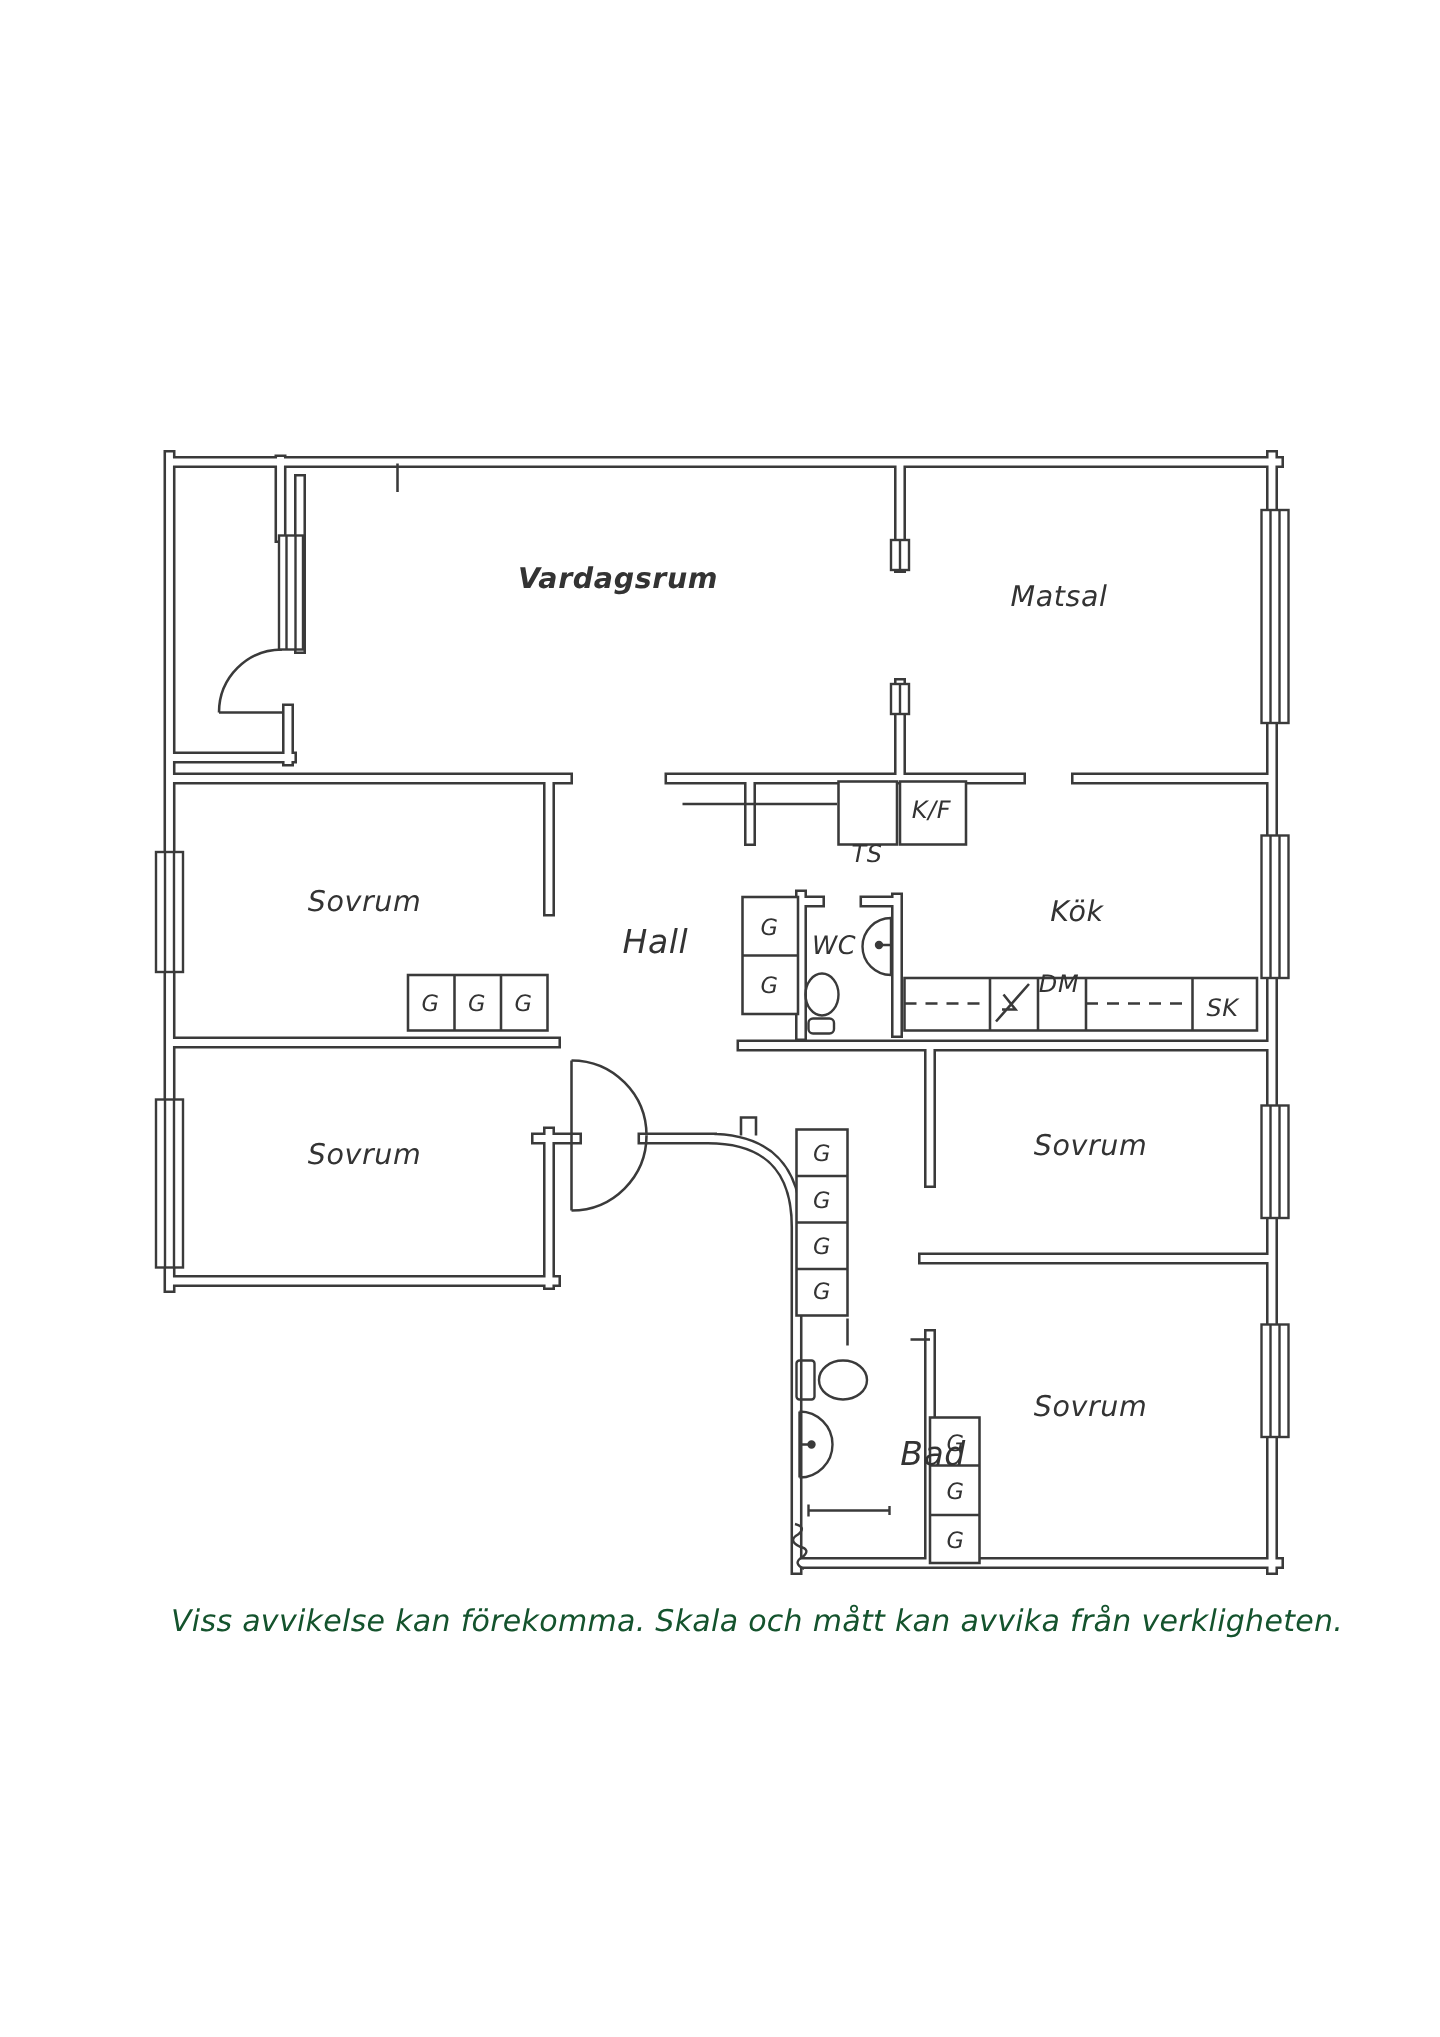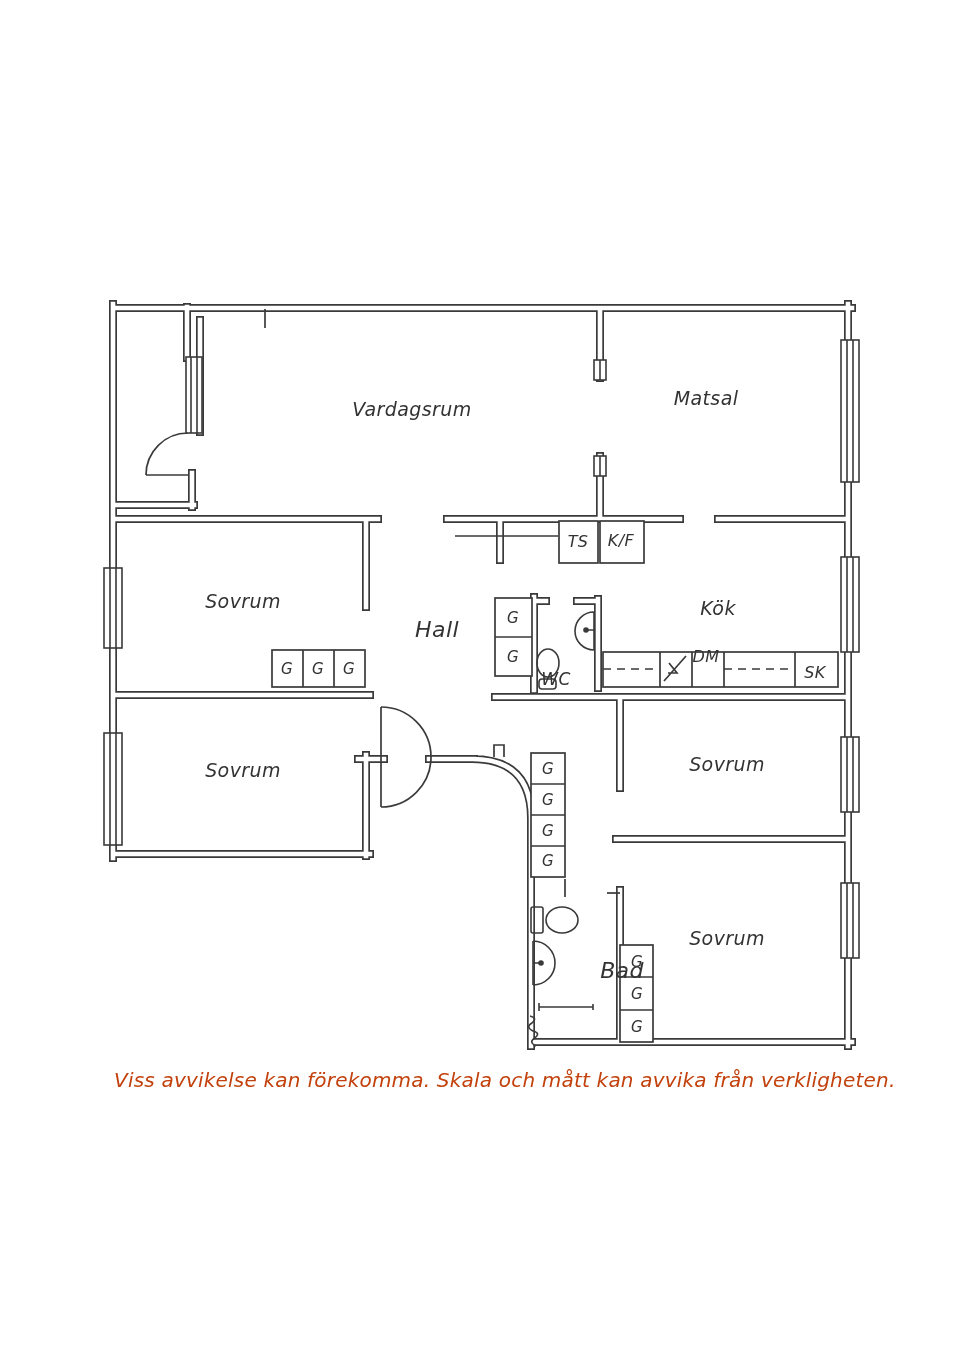--- a/index.html
+++ b/index.html
@@ -23,21 +23,21 @@
   .s19{font-size:19px;}
   .s18{font-size:22px;}
   .s17{font-size:17px;}
   .s16{font-size:16px;}
   .s15{font-size:15px;}
   .caption{
     position:absolute;
     left:114px;top:1068px;
     font-size:20px;
     font-style:italic;
-    color:#c2410c;
+    color:#14532d;
     letter-spacing:0.2px;
     white-space:nowrap;
     font-family:"DejaVu Sans",sans-serif;
   }
 </style>
 </head>
 <body>
 
 <div class="screen">
 
@@ -131,32 +131,32 @@
     <g stroke="#3a3a3a" stroke-width="1.6" fill="none">
       <rect x="531" y="907" width="12" height="26" rx="2"></rect>
       <ellipse cx="562" cy="920" rx="16" ry="13"></ellipse>
       <path d="M533,941 a21,21 0 0 1 0,44 M533,941 V985 M533,963 H540"></path>
       <circle cx="541" cy="963" r="2" fill="#3a3a3a"></circle>
       <path d="M539,1007 H593 M539,1003 V1011 M593,1004 V1010"></path>
       <path d="M530,1016 q8,2 2,7 q-7,4 1,8 q8,2 2,7 q-7,4 1,8"></path>
     </g>
   </svg>
 
-  <span class="lbl s19" style="left:412px;top:409px;">Vardagsrum</span>
+  <span class="lbl s19" style="left:412px;top:386px;font-weight:bold;">Vardagsrum</span>
   <span class="lbl s19" style="left:706px;top:398px;">Matsal</span>
   <span class="lbl s19" style="left:243px;top:601px;">Sovrum</span>
   <span class="lbl s19" style="left:243px;top:770px;">Sovrum</span>
   <span class="lbl s19" style="left:727px;top:764px;">Sovrum</span>
   <span class="lbl s19" style="left:727px;top:938px;">Sovrum</span>
   <span class="lbl s18" style="left:437px;top:629px;">Hall</span>
   <span class="lbl s19" style="left:718px;top:608px;">Kök</span>
-  <span class="lbl s17" style="left:556px;top:631px;margin-top:48px;">WC</span>
+  <span class="lbl s17" style="left:556px;top:631px;">WC</span>
   <span class="lbl s18" style="left:578px;top:970px;margin-left:44px;">Bad</span>
 
-  <span class="lbl s16" style="left:578px;top:541px;text-align:right;">TS</span>
+  <span class="lbl s16" style="left:578px;top:569px;text-align:right;">TS</span>
   <span class="lbl s16" style="left:621px;top:540px;">K/F</span>
   <span class="lbl s16" style="left:706px;top:656px;">DM</span>
   <span class="lbl s16" style="left:815px;top:672px;">SK</span>
 
   <span class="lbl s15" style="left:513px;top:618px;">G</span>
   <span class="lbl s15" style="left:513px;top:657px;">G</span>
   <span class="lbl s15" style="left:287px;top:669px;">G</span>
   <span class="lbl s15" style="left:318px;top:669px;">G</span>
   <span class="lbl s15" style="left:349px;top:669px;">G</span>
   <span class="lbl s15" style="left:548px;top:769px;">G</span>

